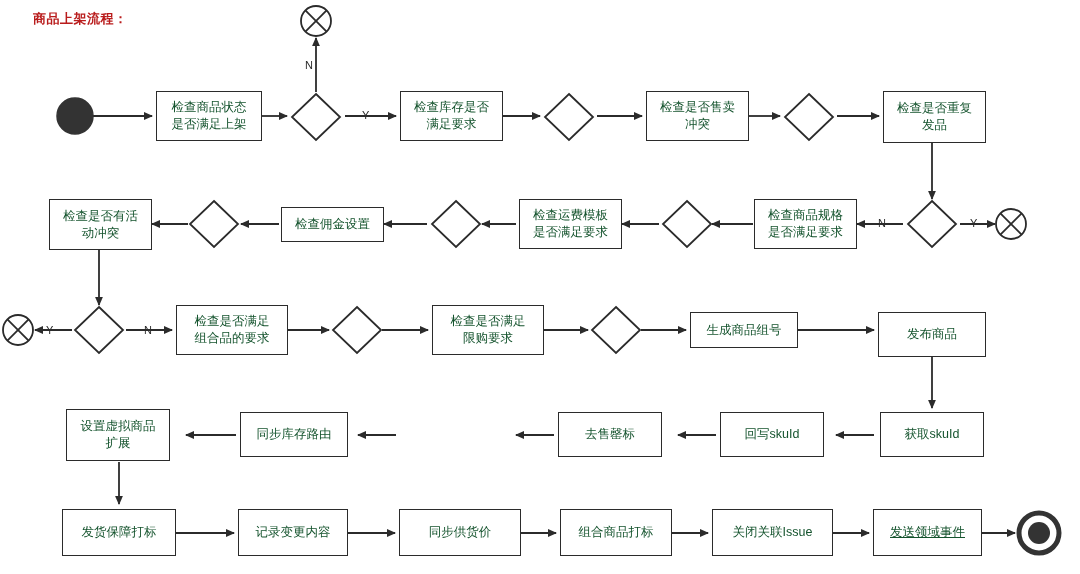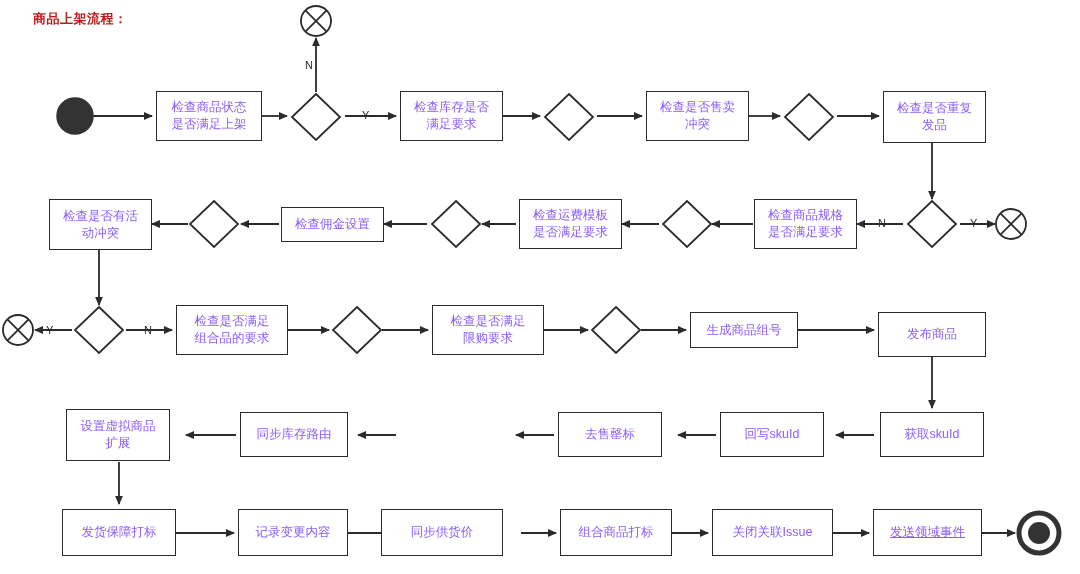--- a/index.html
+++ b/index.html
@@ -35,21 +35,21 @@
     position: absolute;
     box-sizing: border-box;
     border: 1.6px solid #2b2b2b;
     background: #ffffff;
     display: flex;
     align-items: center;
     justify-content: center;
     text-align: center;
     font-size: 12.5px;
     line-height: 1.35;
-    color: #8b5cf6;
+    color: #14532d;
     padding: 14px 3px;
   }
   .node-box span { display: block; width: 100%; }
   .edge-label {
     position: absolute;
     font-size: 11px;
     color: #2b2b2b;
     font-family: "Liberation Sans", "DejaVu Sans", sans-serif;
     line-height: 1;
     white-space: nowrap;
@@ -279,21 +279,21 @@
       <span>发货保障打标</span>
     </span>
   </div>
 
   <div class="node-box" style="left:238px; top:509px; width:110px; height:47px;">
     <span>
       <span>记录变更内容</span>
     </span>
   </div>
 
-  <div class="node-box" style="left:381px; top:509px; width:122px; height:47px;">
+  <div class="node-box" style="left:399px; top:509px; width:122px; height:47px;">
     <span>
       <span>同步供货价</span>
     </span>
   </div>
 
   <div class="node-box" style="left:560px; top:509px; width:112px; height:47px;">
     <span>
       <span>组合商品打标</span>
     </span>
   </div>

